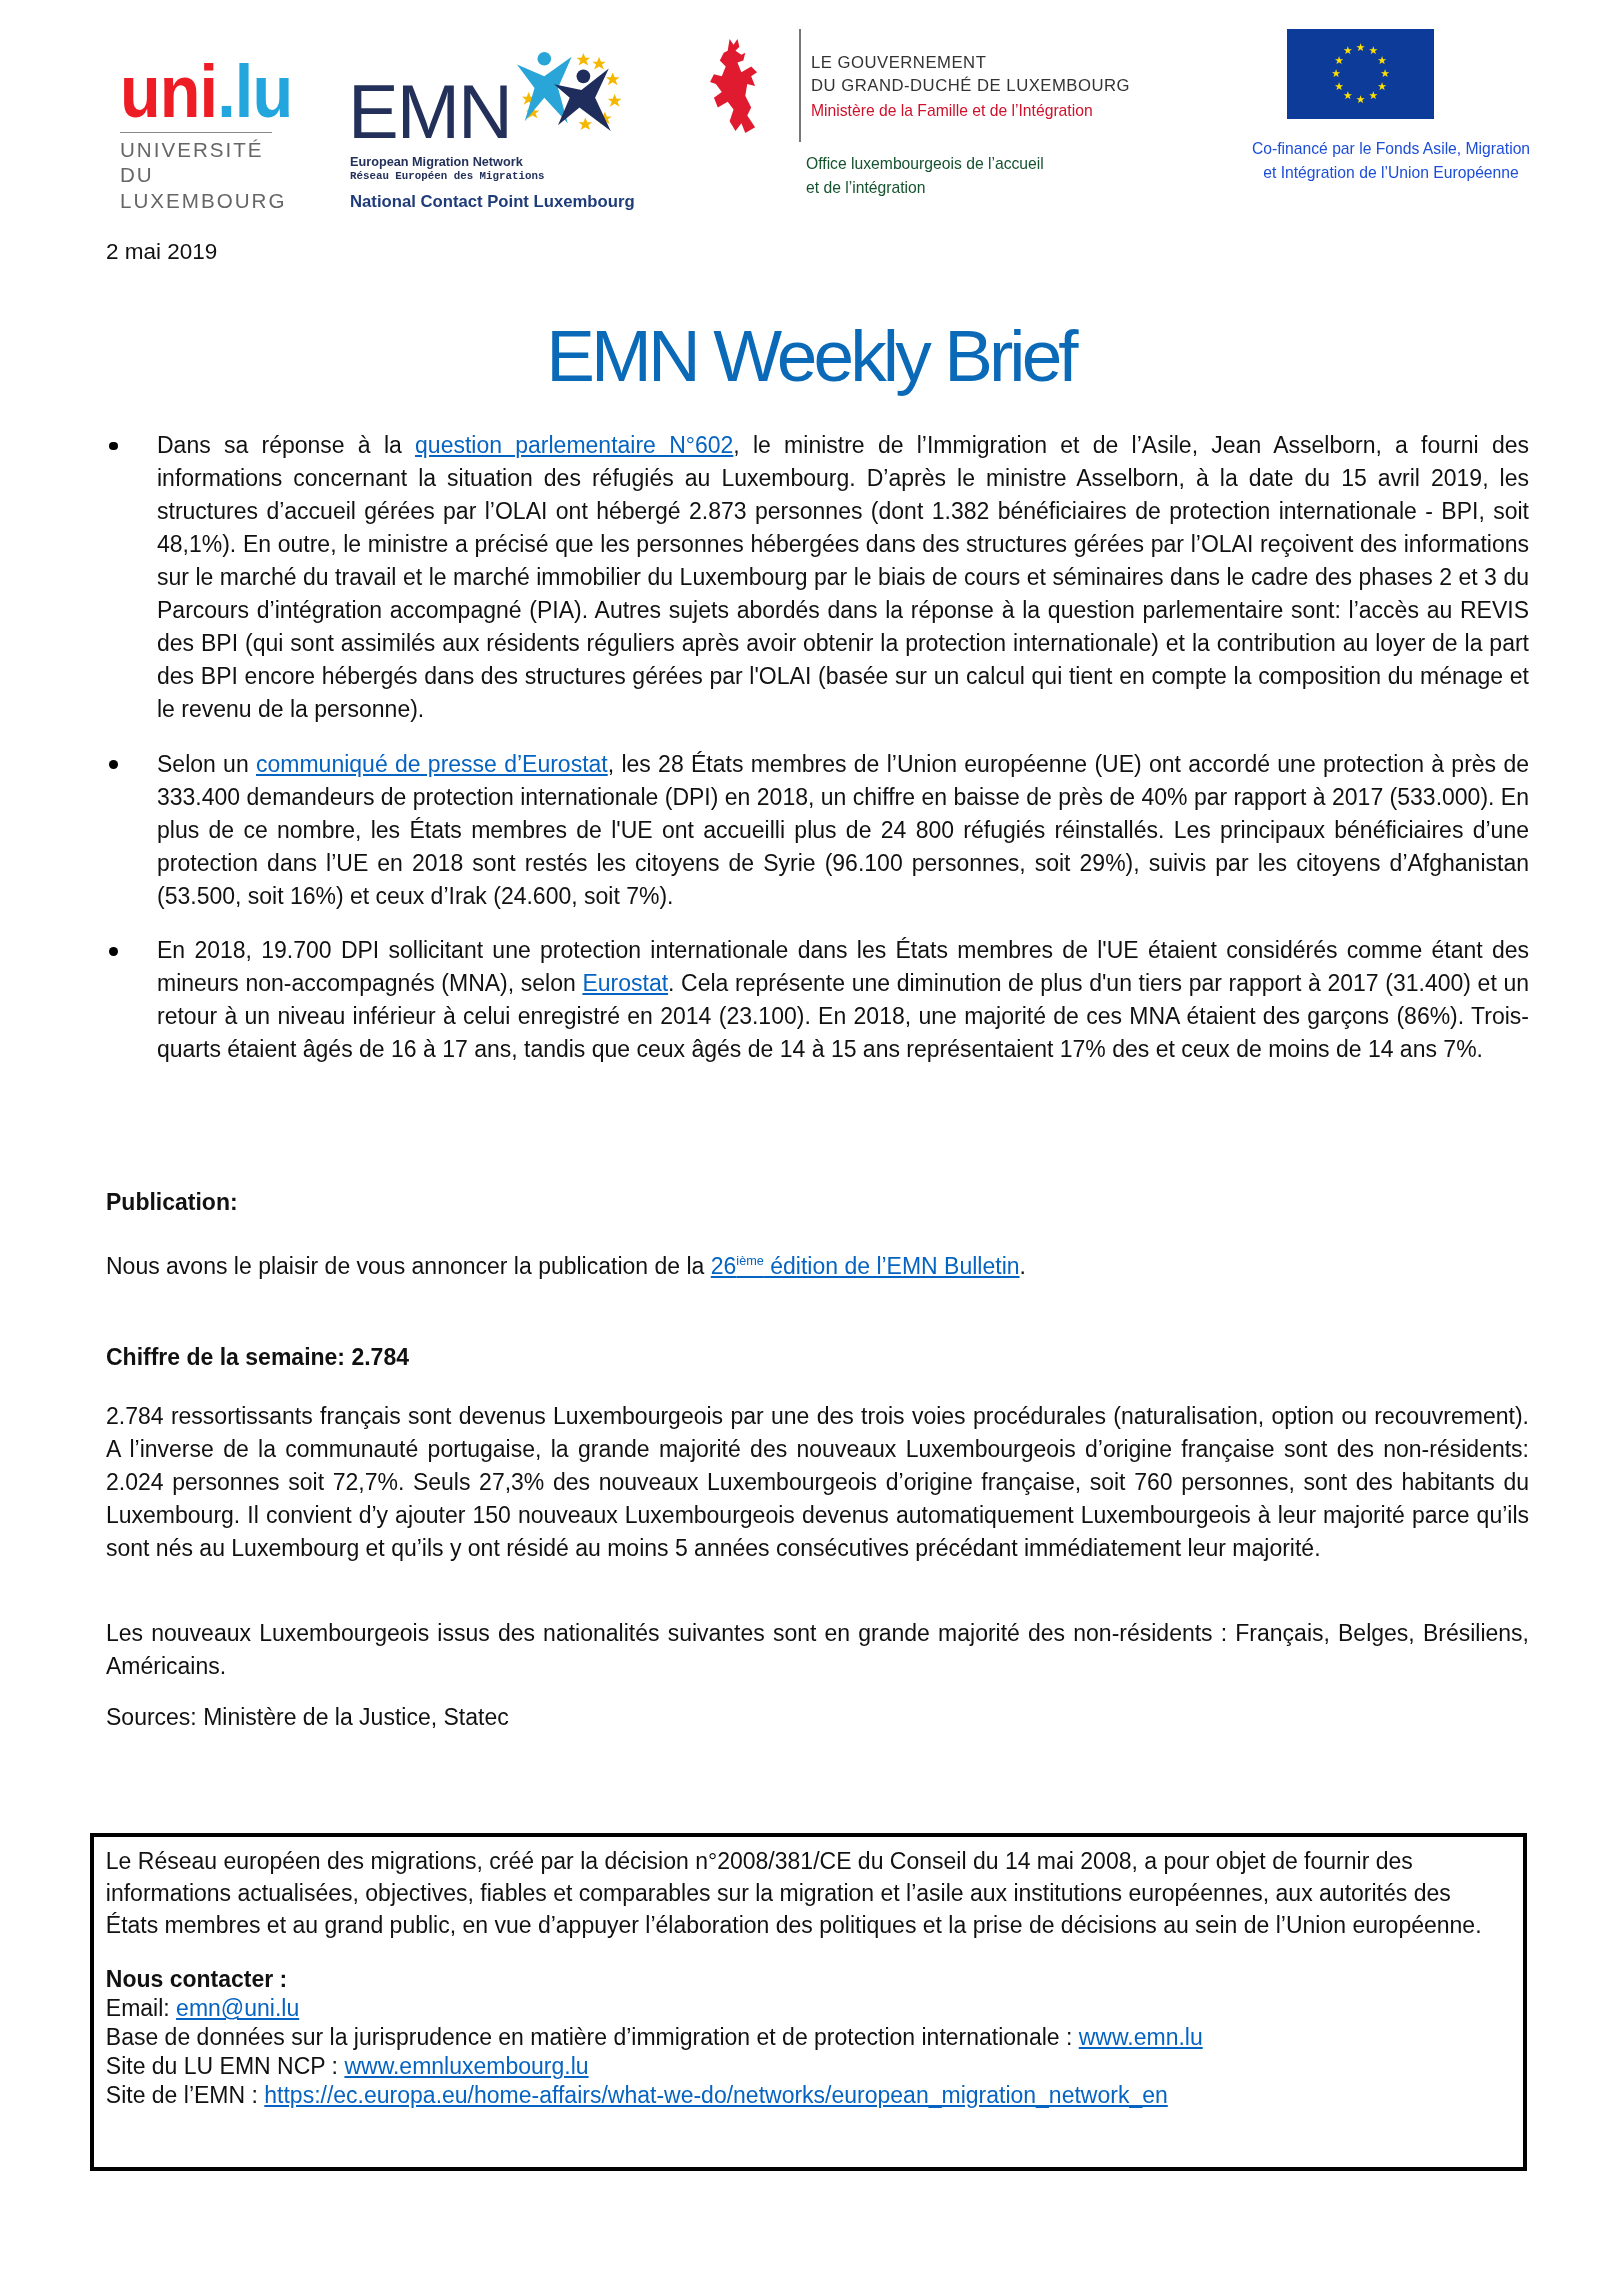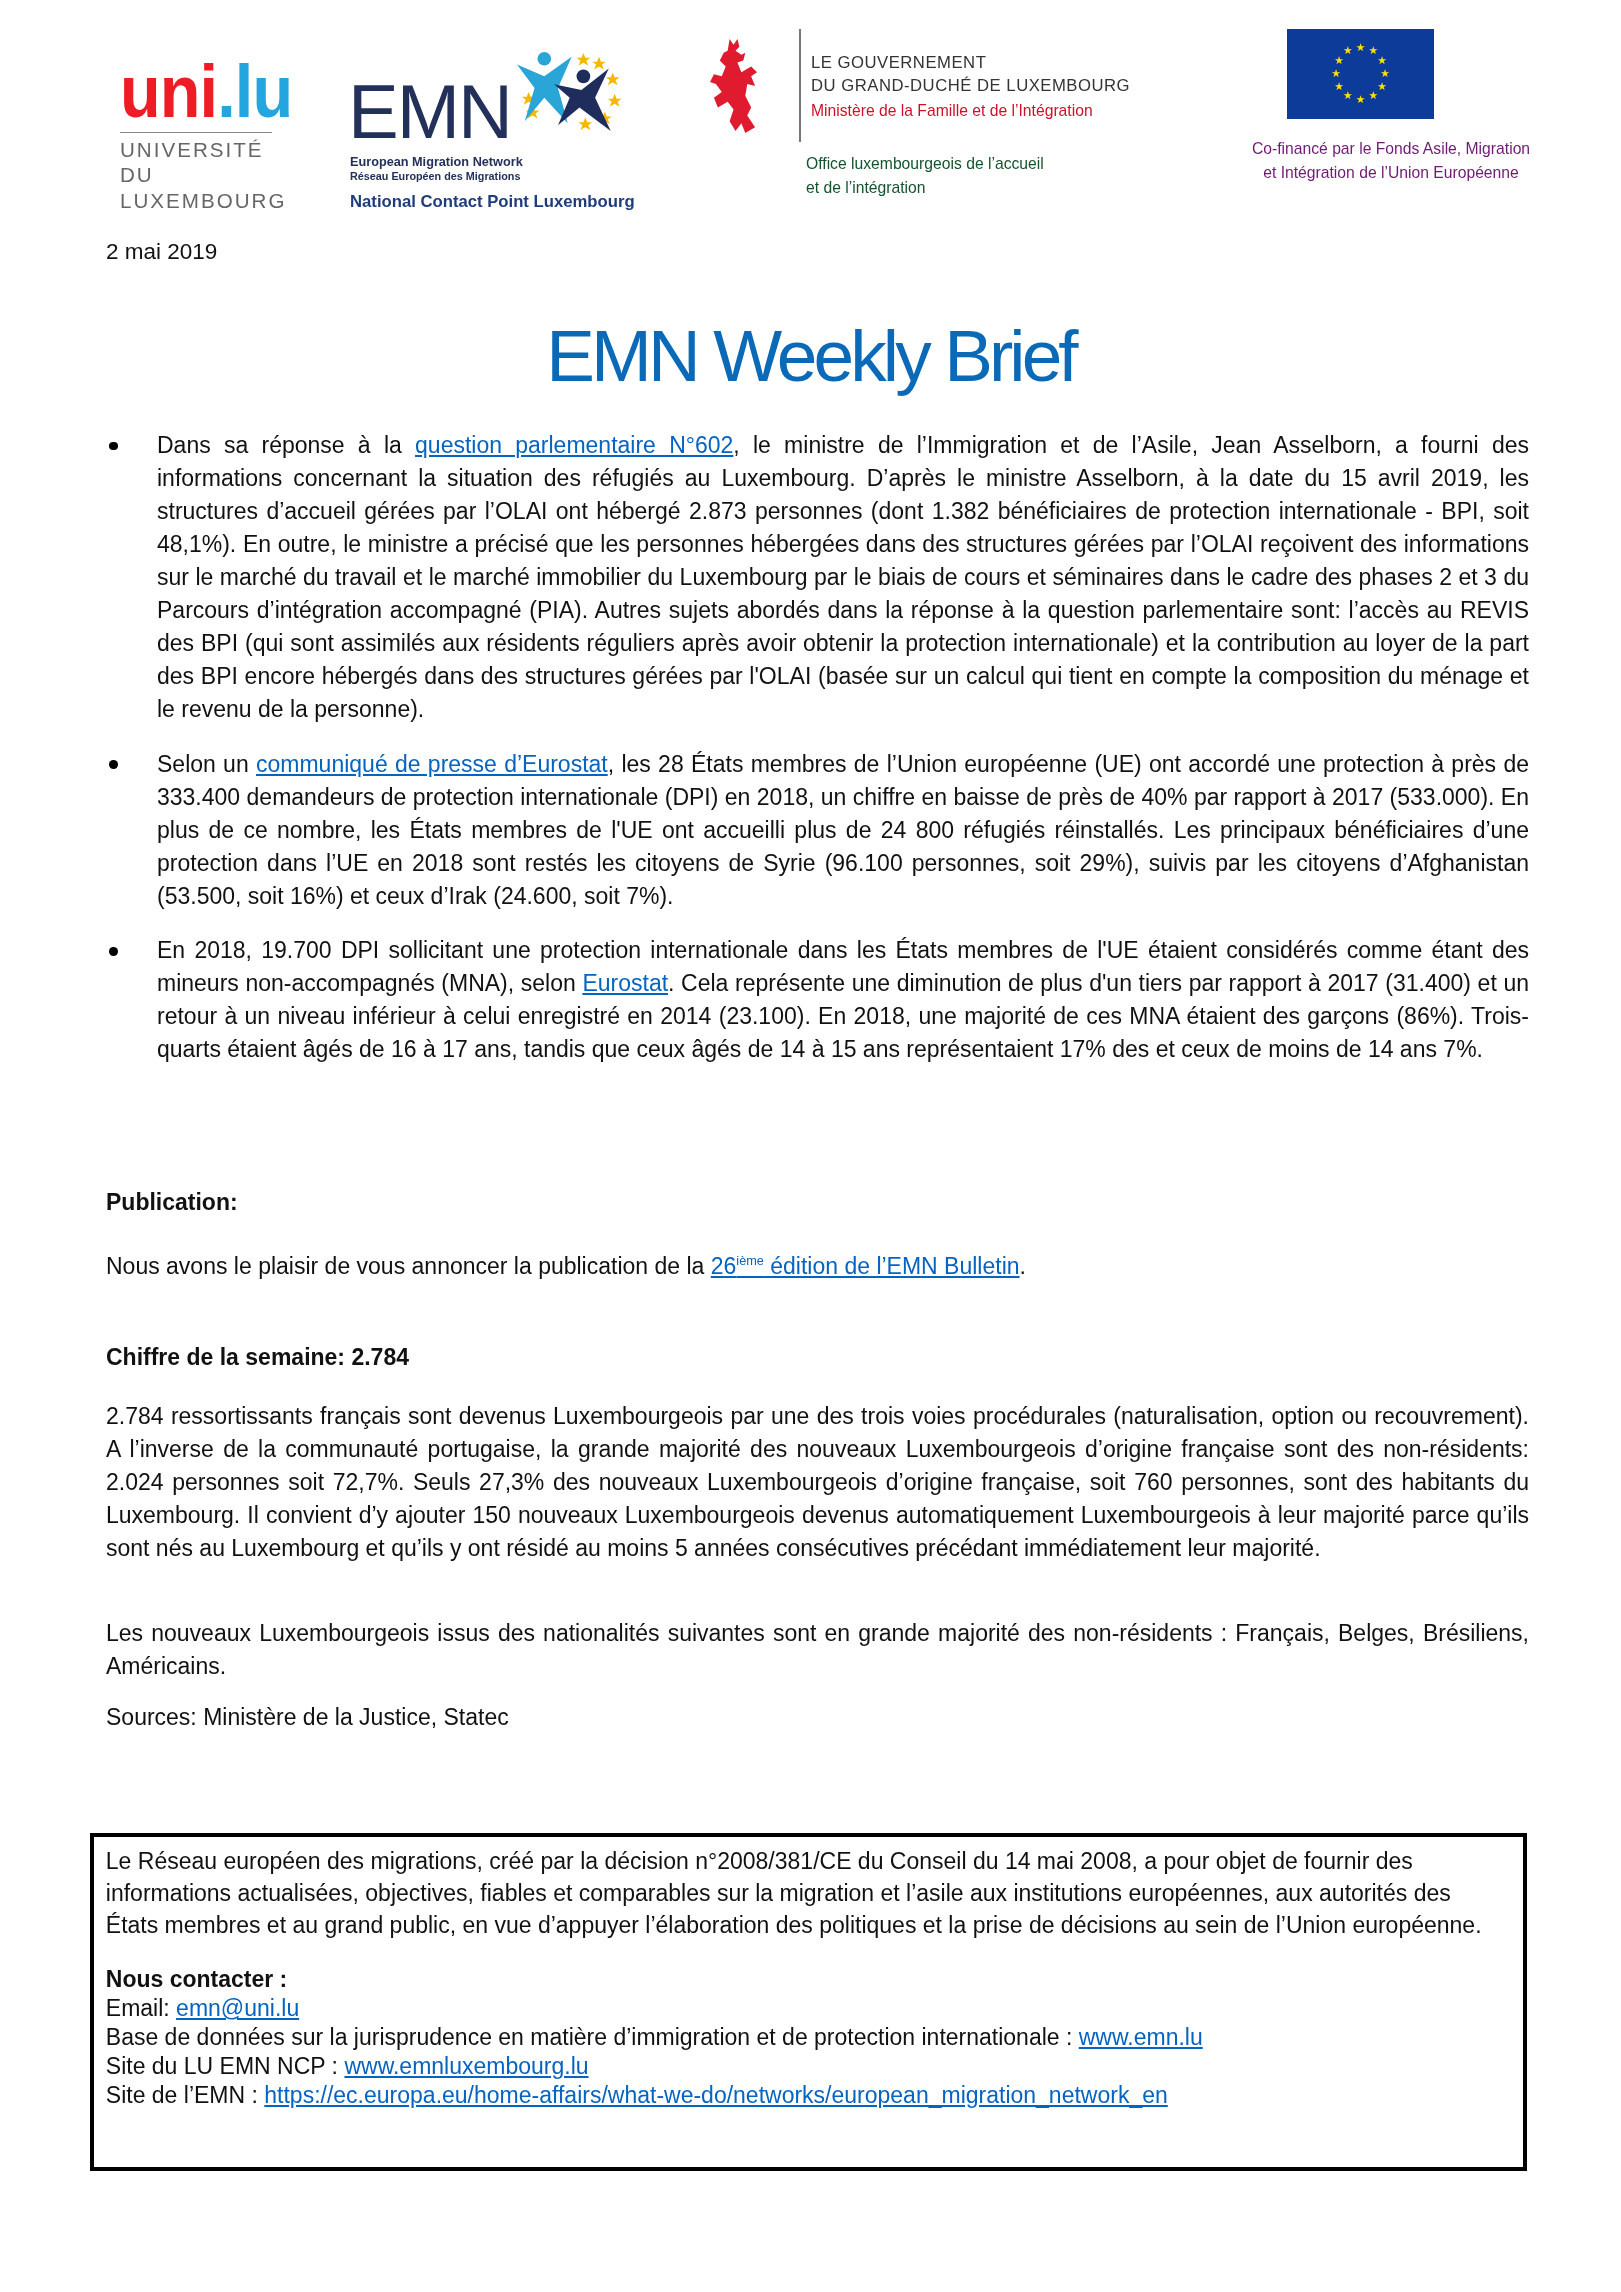--- a/index.html
+++ b/index.html
@@ -13,33 +13,33 @@
   .unilu-letters { font-family:"Liberation Sans", sans-serif; font-weight:bold;
       font-size:74px; line-height:69px; letter-spacing:-1px; transform:scaleX(0.9); transform-origin:left; white-space:nowrap; }
   .unilu-red { color:#ee1c25; } .unilu-blue { color:#22a6dd; }
   .unilu-rule { height:1px; background:#888; width:152px; margin-top:5.9px; }
   .unilu-text { color:#666; font-size:20.6px; letter-spacing:2px; line-height:25.5px; margin-top:3.9px; }
 
   #emn { left:348px; top:47px; width:294px; height:147px; }
   .emn-big { font-weight:normal; font-size:76px; color:#23305a; line-height:71px; position:absolute; left:0; top:29px; letter-spacing:-2px; }
   .emn-figs { position:absolute; left:167px; top:0; width:127px; height:88px; }
   .emn-sub1 { position:absolute; left:2px; top:108px; font-size:12.7px; font-weight:bold; color:#23305a; white-space:nowrap; }
-  .emn-sub2 { position:absolute; left:2px; top:123px; font-size:10.8px; font-weight:bold; color:#23305a; white-space:nowrap; }
+  .emn-sub2 { position:absolute; left:2px; top:123px; font-size:10.8px; font-weight:bold; color:#23305a; white-space:nowrap;font-family:Liberation Mono, monospace; }
   .emn-ncp { position:absolute; left:2px; top:145px; font-size:16.7px; font-weight:bold; color:#1f3c7a; white-space:nowrap; }
 
   #gov { left:708px; top:29px; width:470px; height:167px; }
   .gov-divider { position:absolute; left:91px; top:0; width:2px; height:113px; background:#777; }
   .gov-l1, .gov-l2 { position:absolute; left:103px; font-size:16.7px; color:#333; letter-spacing:0.5px; white-space:nowrap; }
   .gov-l1 { top:23.5px; } .gov-l2 { top:47px; }
   .gov-l3 { position:absolute; left:103px; top:73px; font-size:15.7px; color:#d0102a; white-space:nowrap; }
   .gov-l4 { position:absolute; left:98px; top:123px; font-size:15.7px; color:#14532d; line-height:23.5px; white-space:nowrap; }
 
   #eu { left:1279px; top:27.4px; width:294px; height:162px; }
   .eu-flag { position:absolute; left:7.8px; top:2px; width:147px; height:90px; background:#0d3b9a; }
-  .eu-cap { position:absolute; left:-74px; top:110px; width:372px; text-align:center; font-size:15.7px; color:#701a75; line-height:23.5px; }
+  .eu-cap { position:absolute; left:-74px; top:110px; width:372px; text-align:center; font-size:15.7px; color:#1d4ed8; line-height:23.5px; }
 
   #date { left:106px; top:239px; font-size:22.5px; }
   #title { left:0; width:1621px; top:312px; text-align:center; font-size:73px; color:#0a6ab8; letter-spacing:-3.9px; line-height:88px; }
 
   .bullets { position:absolute; left:106px; width:1423px; font-size:23px; line-height:33px; }
   .bullet { position:relative; padding-left:51px; text-align:justify; margin-bottom:21.6px; }
   .bullet .dot { position:absolute; left:2.9px; top:12.7px; width:8.8px; height:8.8px; border-radius:50%; background:#000; }
 
   .para { position:absolute; left:106px; width:1423px; font-size:23px; line-height:33px; text-align:justify; }
   .heading { font-weight:bold; }

